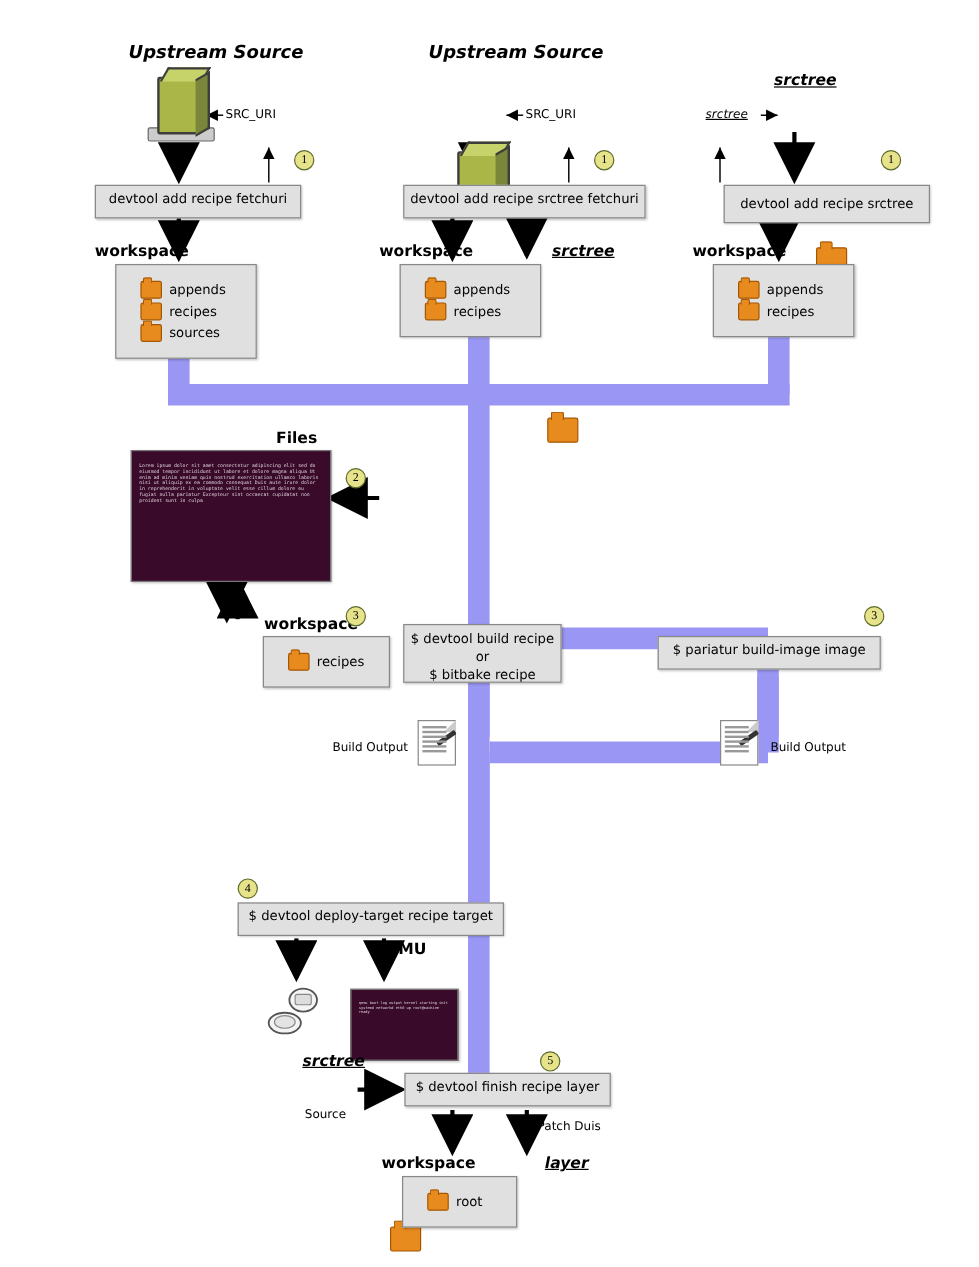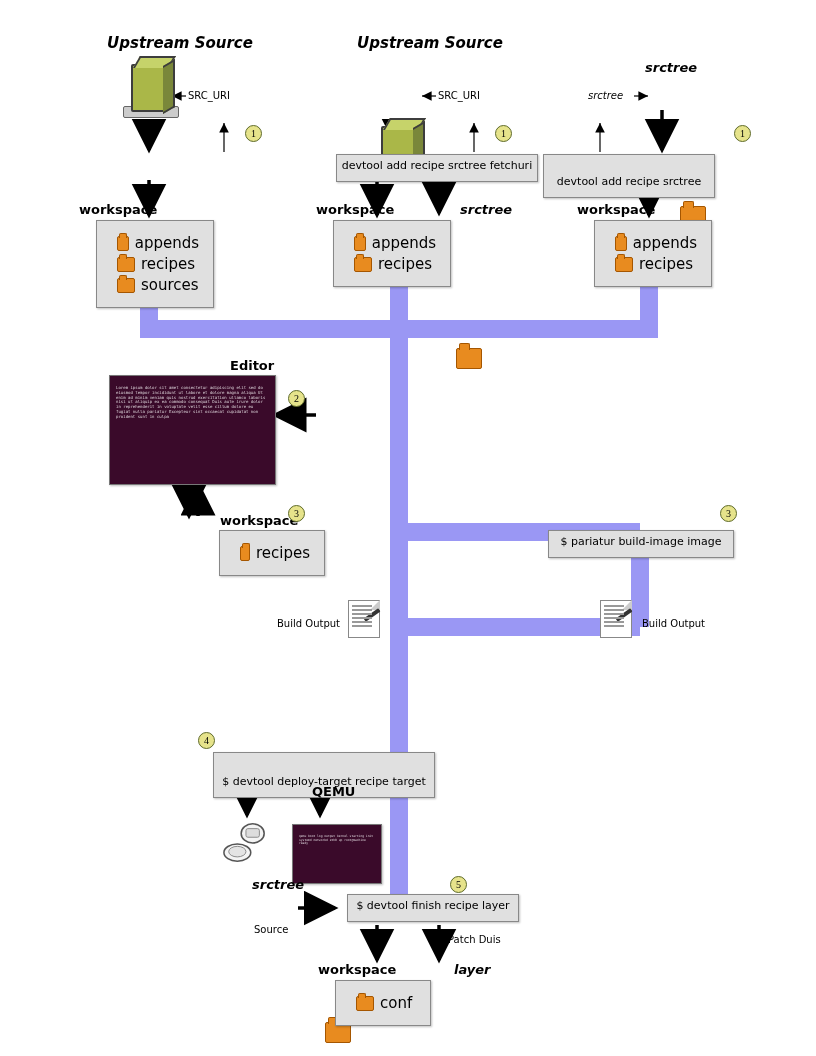--- a/index.html
+++ b/index.html
@@ -1,37 +1,37 @@
 <!DOCTYPE html>
 <html><head>
 <meta charset="utf-8">
 <style>
   html,body{margin:0;padding:0;width:816px;height:1056px;font-family:"DejaVu Sans",Arial,sans-serif;font-size:11px;color:#000;background:#fff;}
   .canvas{position:relative;width:816px;height:1056px;}
   .abs{position:absolute;}
   .titled{font-weight:bold;font-style:italic;font-size:15px;text-align:center;}
   .sect{font-weight:bold;font-size:13px;}
   .box{background:#e0e0e0;border:1px solid #888;box-shadow:1px 1px 2px rgba(0,0,0,.25);text-align:center;font-size:11px;line-height:1.35;white-space:pre;}
-  .wsbox{background:#e0e0e0;border:1px solid #888;box-shadow:1px 1px 2px rgba(0,0,0,.25);padding:10px 14px;text-align:left;font-size:15px;}
+  .wsbox{background:#e0e0e0;border:1px solid #888;box-shadow:1px 1px 2px rgba(0,0,0,.25);padding:10px 14px;text-align:left;font-size:11px;}
   .wsbox .row{display:flex;align-items:center;margin:3px 0;}
   .wsbox .row span{margin-left:6px;}
   .folder{width:16px;height:13px;display:inline-block;background:#e88b1f;border:1px solid #a55600;position:relative;border-radius:2px;}
   .folder:before{content:"";position:absolute;top:-4px;left:1px;width:6px;height:4px;background:#e88b1f;border:1px solid #a55600;border-bottom:none;border-radius:2px 2px 0 0;}
   .bigfolder{width:24px;height:19px;display:inline-block;background:#e88b1f;border:1px solid #a55600;position:relative;border-radius:2px;}
   .bigfolder:before{content:"";position:absolute;top:-6px;left:2px;width:9px;height:6px;background:#e88b1f;border:1px solid #a55600;border-bottom:none;border-radius:2px 2px 0 0;}
   .num{width:15px;height:15px;border-radius:50%;background:#e6e38b;border:1px solid #5f6b2b;font-size:10px;text-align:center;line-height:15px;font-family:serif;}
   .server{width:62px;height:62px;position:relative;}
   .server .case{position:absolute;left:14px;top:6px;width:32px;height:44px;background:#aab748;border:2px solid #3d3d3d;border-radius:2px;}
   .server .case:after{content:"";position:absolute;right:-10px;top:0;width:10px;height:44px;background:#7a873a;border:2px solid #3d3d3d;border-left:none;transform:skewY(-30deg);transform-origin:left top;}
   .server .case:before{content:"";position:absolute;top:-10px;left:0;width:32px;height:10px;background:#c6d36a;border:2px solid #3d3d3d;border-bottom:none;transform:skewX(-30deg);transform-origin:left bottom;}
   .server .base{position:absolute;bottom:2px;left:6px;width:54px;height:10px;background:#ccc;border:1px solid #666;border-radius:2px;}
   .term{background:#3a0a2a;border:1px solid #777;box-shadow:1px 1px 2px rgba(0,0,0,.25);}
   .termtext{color:#fff;font-family:monospace;font-size:4px;line-height:1.2;opacity:.8;padding:10px 6px;white-space:pre-wrap;word-wrap:break-word;}
   .small{font-size:10px;}
-  .ital{font-style:italic;}
+  .ital{font-style:italic;text-decoration:underline;}
   .paper{width:30px;height:36px;background:#fff;border:1px solid #888;position:relative;}
   .paper:before{content:"";position:absolute;right:-1px;top:-1px;border-style:solid;border-width:0 0 10px 10px;border-color:transparent transparent #ccc transparent;}
   .paper:after{content:"";position:absolute;left:3px;top:4px;width:20px;height:2px;background:#999;box-shadow:0 4px 0 #999,0 8px 0 #999,0 12px 0 #999,0 16px 0 #999,0 20px 0 #999;}
   .pen{position:absolute;width:18px;height:4px;background:#343434;transform:rotate(-35deg);left:14px;top:12px;border-radius:1px;}
   .phone{width:46px;height:46px;}
 </style>
 </head>
 <body>
 
 <div class="canvas">
@@ -110,20 +110,21 @@
   
 
   
   <div class="abs titled" style="left:90px;top:34px;width:180px">Upstream Source</div>
   <div class="abs server" style="left:117px;top:58px">
       <div class="base"></div>
       <div class="case"></div>
     </div>
   <div class="abs small" style="left:188px;top:90px">SRC_URI</div>
   <div class="abs num" style="left:245px;top:125px">1</div>
+  <div class="abs box" style="left:79px;top:154px;width:170px;height:22px;padding-top:4px"><span>devtool add recipe fetchuri</span></div>
   <div class="abs sect" style="left:79px;top:202px">workspace</div>
   <div class="abs wsbox" style="left:96px;top:220px;width:88px">
     <div class="row">
         <span class="folder"></span>
         <span>appends</span>
       </div>
     <div class="row">
         <span class="folder"></span>
         <span>recipes</span>
       </div>
@@ -154,95 +155,98 @@
       </div>
   </div>
   <div class="abs sect ital" style="left:460px;top:202px">srctree</div>
   <div class="abs bigfolder" style="left:456px;top:224px"></div>
 
   
   <div class="abs sect ital" style="left:645px;top:60px">srctree</div>
   <div class="abs bigfolder" style="left:650px;top:82px"></div>
   <div class="abs small ital" style="left:588px;top:90px">srctree</div>
   <div class="abs num" style="left:734px;top:125px">1</div>
-  <div class="abs box" style="left:543px;top:154px;width:170px;height:22px;padding-top:20px"><span>devtool add recipe srctree</span></div>
+  <div class="abs box" style="left:603px;top:154px;width:170px;height:22px;padding-top:8px"><span>devtool add recipe srctree</span></div>
   <div class="abs sect" style="left:577px;top:202px">workspace</div>
   <div class="abs wsbox" style="left:594px;top:220px;width:88px">
     <div class="row">
         <span class="folder"></span>
         <span>appends</span>
       </div>
     <div class="row">
         <span class="folder"></span>
         <span>recipes</span>
       </div>
   </div>
 
   
-  <div class="abs sect" style="left:230px;top:358px">Editor</div>
+  <div class="abs sect" style="left:230px;top:358px">Files</div>
   <div class="abs term" style="left:109px;top:375px;width:165px;height:108px">
     <div class="termtext">Lorem ipsum dolor sit amet consectetur adipiscing elit sed do eiusmod tempor incididunt ut labore et dolore magna aliqua Ut enim ad minim veniam quis nostrud exercitation ullamco laboris nisi ut aliquip ex ea commodo consequat Duis aute irure dolor in reprehenderit in voluptate velit esse cillum dolore eu fugiat nulla pariatur Excepteur sint occaecat cupidatat non proident sunt in culpa</div>
   </div>
   <div class="abs num" style="left:288px;top:390px">2</div>
 
   <div class="abs sect" style="left:220px;top:513px">workspace</div>
   <div class="abs wsbox" style="left:219px;top:530px;width:76px">
     <div class="row">
         <span class="folder"></span>
         <span>recipes</span>
       </div>
   </div>
 
   
   <div class="abs num" style="left:288px;top:505px">3</div>
+  <div class="abs box" style="left:336px;top:520px;width:130px;height:42px;padding-top:5px"><span>$ devtool build recipe
+or
+$ bitbake recipe</span></div>
   <div class="abs num" style="left:720px;top:505px">3</div>
   <div class="abs box" style="left:548px;top:530px;width:184px;height:22px;padding-top:4px"><span>$ pariatur build-image image</span></div>
 
   
   <div class="abs small" style="left:277px;top:618px">Build Output</div>
   <div class="abs" style="left:348px;top:600px">
       <div class="paper">
         <div class="pen"></div>
       </div>
     </div>
   <div class="abs" style="left:600px;top:600px">
       <div class="paper">
         <div class="pen"></div>
       </div>
     </div>
   <div class="abs small" style="left:642px;top:618px">Build Output</div>
 
   
   <div class="abs num" style="left:198px;top:732px">4</div>
-  <div class="abs box" style="left:213px;top:752px;width:220px;height:22px;padding-top:22px"><span>$ devtool deploy-target recipe target</span></div>
+  <div class="abs box" style="left:198px;top:752px;width:220px;height:22px;padding-top:4px"><span>$ devtool deploy-target recipe target</span></div>
 
   
   <svg class="abs phone" style="left:222px;top:820px" viewBox="0 0 48 48">
     <ellipse cx="16" cy="34" rx="14" ry="9" fill="#f4f4f4" stroke="#555" stroke-width="1.6"></ellipse>
     <ellipse cx="16" cy="33" rx="9" ry="5.5" fill="#e4e4e4" stroke="#888"></ellipse>
     <ellipse cx="32" cy="14" rx="12" ry="10" fill="#f4f4f4" stroke="#555" stroke-width="1.6"></ellipse>
     <rect x="25" y="9" width="14" height="9" rx="2" fill="#ddd" stroke="#888"></rect>
   </svg>
   <div class="abs sect" style="left:312px;top:784px">QEMU</div>
   <div class="abs term" style="left:292px;top:824px;width:88px;height:58px">
     <div class="termtext" style="font-size:3px">qemu boot log output kernel starting init systemd networkd eth0 up root@machine ready</div>
   </div>
 
   
   <div class="abs sect ital" style="left:252px;top:877px">srctree</div>
   <div class="abs bigfolder" style="left:266px;top:898px"></div>
   <div class="abs small" style="left:254px;top:924px">Source</div>
 
   <div class="abs num" style="left:450px;top:876px">5</div>
-  <div class="abs box" style="left:347px;top:894px;width:170px;height:22px;padding-top:4px"><span>$ devtool finish recipe layer</span></div>
+  <div class="abs box" style="left:337px;top:894px;width:170px;height:22px;padding-top:4px"><span>$ devtool finish recipe layer</span></div>
   <div class="abs small" style="left:448px;top:934px">Patch Duis</div>
 
   <div class="abs sect" style="left:318px;top:962px">workspace</div>
   <div class="abs wsbox" style="left:335px;top:980px;width:66px">
     <div class="row">
         <span class="folder"></span>
-        <span>conf</span>
+        <span>root</span>
       </div>
   </div>
   <div class="abs sect ital" style="left:454px;top:962px">layer</div>
   
 
 </div>
 
 </body></html>

